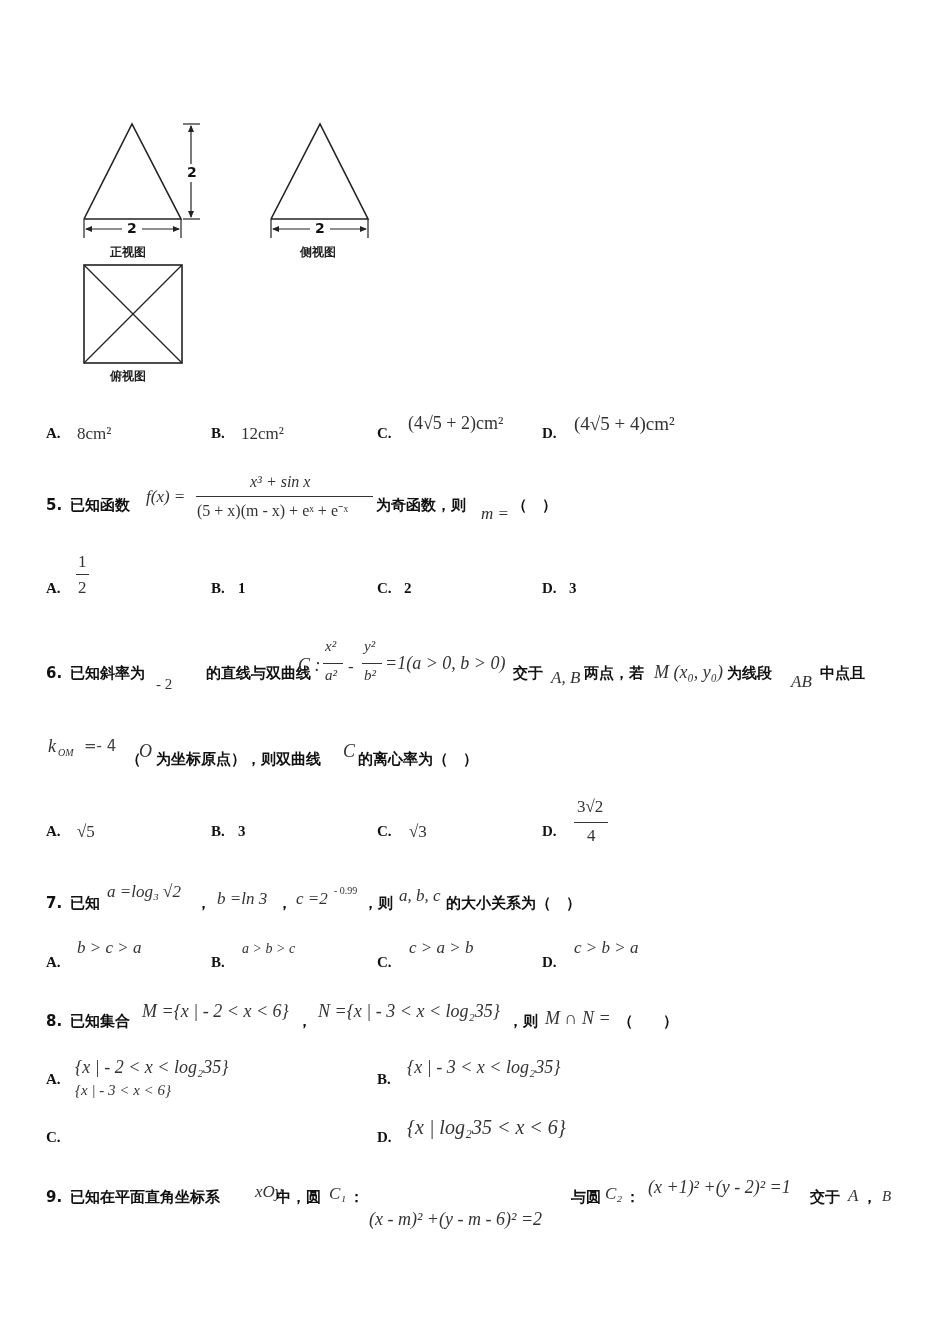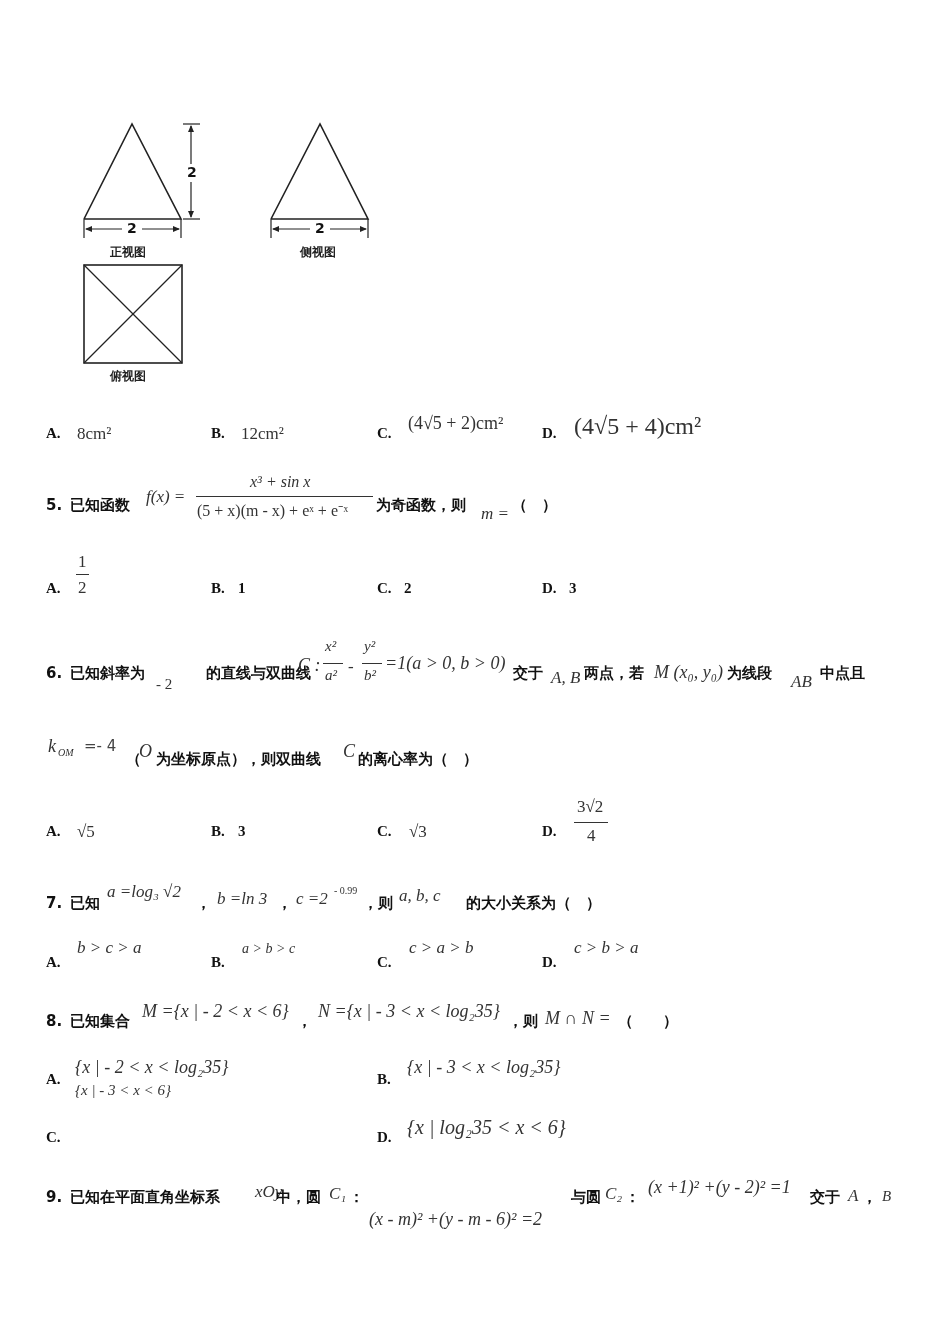--- a/index.html
+++ b/index.html
@@ -58,21 +58,21 @@
 </div>
 
 <div>
   <span class="abs opt" style="left:46px; top:425px;">A.</span>
   <span class="abs math" style="left:77px; top:424px;">8cm²</span>
   <span class="abs opt" style="left:211px; top:425px;">B.</span>
   <span class="abs math" style="left:241px; top:424px;">12cm²</span>
   <span class="abs opt" style="left:377px; top:425px;">C.</span>
   <span class="abs math" style="left:408px; top:413px; font-size:18px;">(4√5 + 2)cm²</span>
   <span class="abs opt" style="left:542px; top:425px;">D.</span>
-  <span class="abs math" style="left:574px; top:413px; font-size:24px;">(4√5 + 4)cm²</span>
+  <span class="abs math" style="left:574px; top:413px; font-size:19px;">(4√5 + 4)cm²</span>
 </div>
 
 <div>
   <span class="abs qnum" style="left:46px; top:496px;">5.</span>
   <span class="abs cn" style="left:70px; top:496px;">已知函数</span>
   <span class="abs math mi" style="left:146px; top:487px;">f(x) =</span>
   <span class="abs math mi" style="left:250px; top:473px; font-size:16px;">x³ + sin x</span>
   <div class="abs" style="left:196px; top:496px; width:177px; height:1px; background:#333;"></div>
   <span class="abs math" style="left:197px; top:499px; font-size:16px;">(5 + x)(m - x) + eˣ + e⁻ˣ</span>
   <span class="abs cn" style="left:376px; top:496px;">为奇函数，则</span>
@@ -138,21 +138,21 @@
   <span class="abs qnum" style="left:46px; top:894px;">7.</span>
   <span class="abs cn" style="left:70px; top:894px;">已知</span>
   <span class="abs math mi" style="left:107px; top:882px;">a =log₃ √2</span>
   <span class="abs cn" style="left:196px; top:894px;">，</span>
   <span class="abs math mi" style="left:217px; top:889px;">b =ln 3</span>
   <span class="abs cn" style="left:277px; top:894px;">，</span>
   <span class="abs math mi" style="left:296px; top:889px;">c =2</span>
   <span class="abs math" style="left:334px; top:885px; font-size:10px;">- 0.99</span>
   <span class="abs cn" style="left:363px; top:894px;">，则</span>
   <span class="abs math mi" style="left:399px; top:886px;">a, b, c</span>
-  <span class="abs cn" style="left:466px; top:894px;">的大小关系为（　）</span>
+  <span class="abs cn" style="left:446px; top:894px;">的大小关系为（　）</span>
 
   <span class="abs opt" style="left:46px; top:954px;">A.</span>
   <span class="abs math mi" style="left:77px; top:938px;">b &gt; c &gt; a</span>
   <span class="abs opt" style="left:211px; top:954px;">B.</span>
   <span class="abs math mi" style="left:242px; top:941px; font-size:14px;">a &gt; b &gt; c</span>
   <span class="abs opt" style="left:377px; top:954px;">C.</span>
   <span class="abs math mi" style="left:409px; top:938px;">c &gt; a &gt; b</span>
   <span class="abs opt" style="left:542px; top:954px;">D.</span>
   <span class="abs math mi" style="left:574px; top:938px;">c &gt; b &gt; a</span>
 </div>

